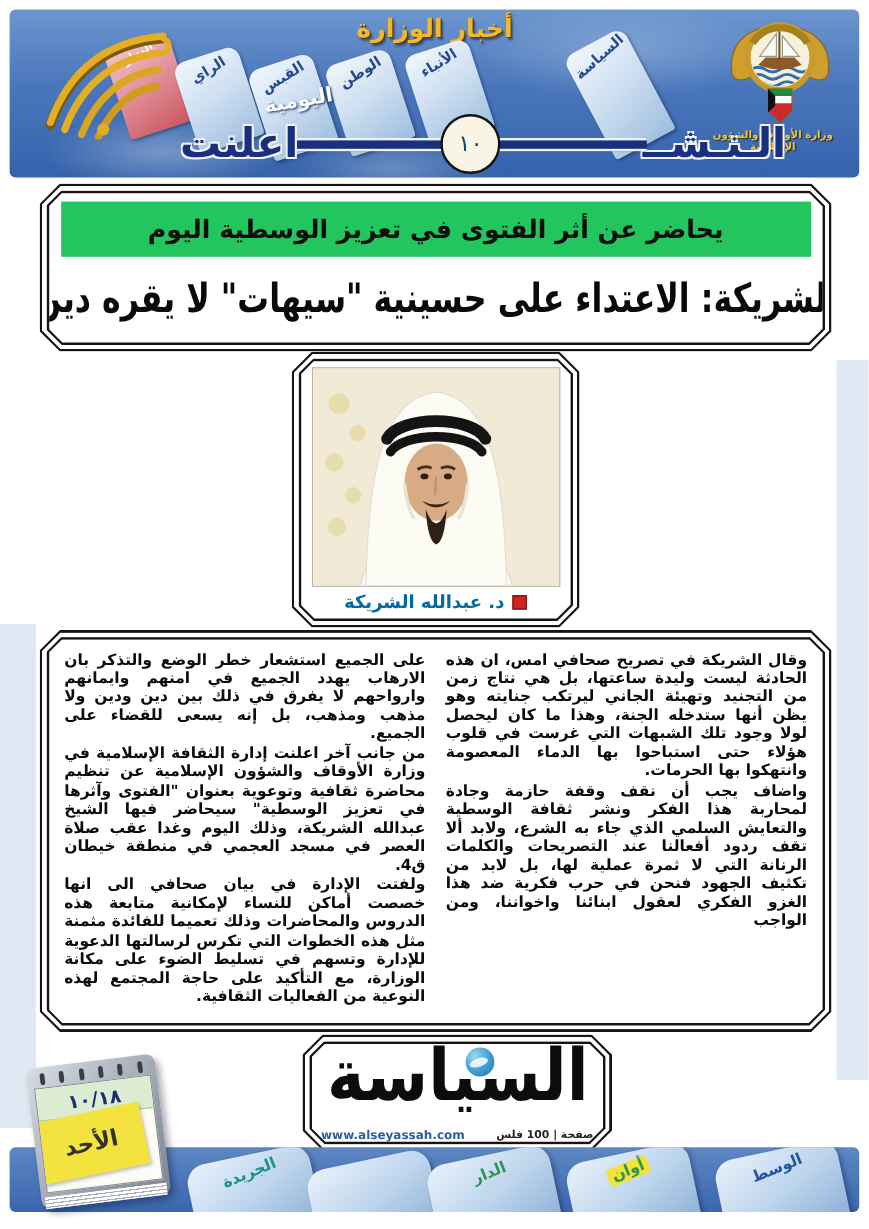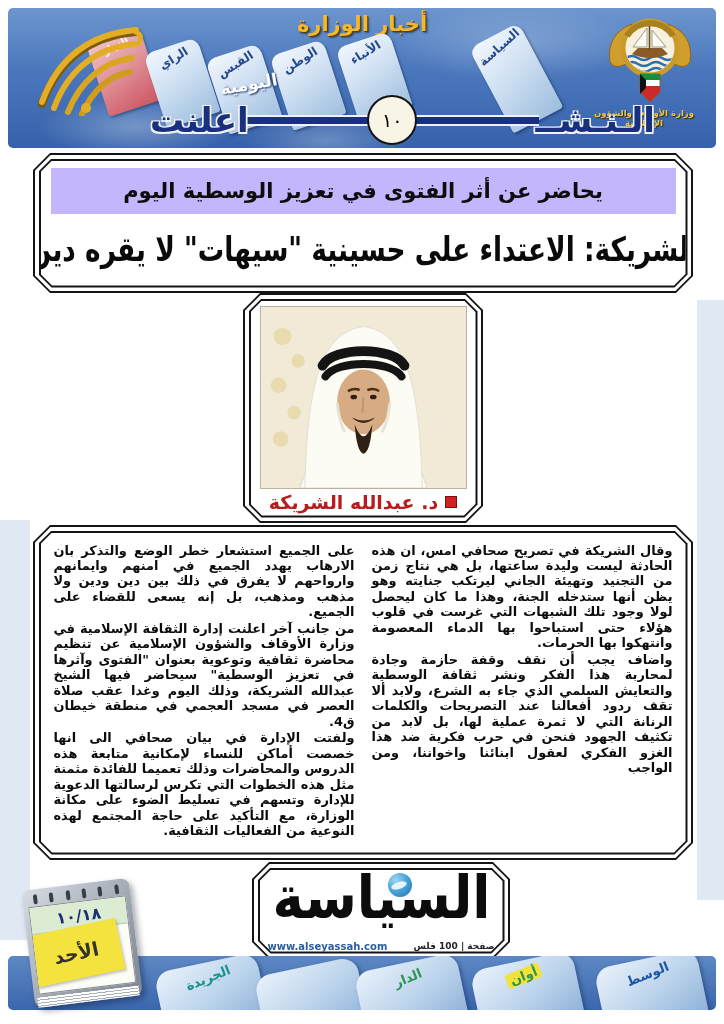--- a/index.html
+++ b/index.html
@@ -25,53 +25,53 @@
   .paper.red{background:linear-gradient(160deg,#f3c9cf,#cc5560);}
   .paper.red span{color:#fff;font-size:10px;}
   .paper.tall{height:96px;transform:rotate(-28deg);}
   
   .bulletin-row{position:absolute;left:142px;top:88px;width:505px;height:48px;display:flex;
       align-items:center;direction:rtl;z-index:3;}
   .bulletin-word{font-size:34px;font-weight:900;color:#18307d;line-height:1;
       text-shadow:-1.5px -1.5px 0 #f2f2f2,1.5px -1.5px 0 #f2f2f2,-1.5px 1.5px 0 #f2f2f2,1.5px 1.5px 0 #f2f2f2;}
   .kashida{flex:1;height:7px;background:#18307d;border-top:2px solid #eef2f8;border-bottom:2px solid #eef2f8;margin:0 -3px;}
   .page-circle{width:46px;height:46px;border-radius:50%;background:#f8f4e6;border:2.5px solid #141414;
-      display:flex;align-items:center;justify-content:center;font-size:19px;color:#000000;flex:0 0 auto;z-index:4;}
+      display:flex;align-items:center;justify-content:center;font-size:19px;color:#0c4a6e;flex:0 0 auto;z-index:4;}
   .daily{position:absolute;left:212px;top:66px;font-size:17px;font-weight:bold;color:#fff;
       transform:rotate(-10deg);text-shadow:1px 1px 2px #1a2d66;z-index:4;direction:rtl;}
   
   .dept-logo{position:absolute;left:16px;top:12px;width:136px;height:96px;}
   .dept-label{position:absolute;left:4px;top:106px;width:150px;text-align:center;font-size:19px;font-weight:bold;
       color:#eeb82b;text-shadow:1px 1px 0 #3a2a00,2px 2px 2px rgba(0,0,0,.5);direction:rtl;}
   
   .kw-emblem{position:absolute;left:590px;top:4px;width:104px;height:104px;}
   .kw-caption{position:absolute;left:566px;top:100px;width:140px;text-align:center;font-size:8.5px;font-weight:bold;
       color:#e9c54e;text-shadow:1px 1px 1px #3a2a00;direction:rtl;}
   
   .oct{position:absolute;}
   .oct>div{position:absolute;
       clip-path:polygon(var(--cut) 0,calc(100% - var(--cut)) 0,100% var(--cut),100% calc(100% - var(--cut)),
       calc(100% - var(--cut)) 100%,var(--cut) 100%,0 calc(100% - var(--cut)),0 var(--cut));}
   .oct .l1{inset:0;background:#141414;--cut:17px;}
   .oct .l2{inset:2px;background:#fff;--cut:15.5px;}
   .oct .l3{inset:5.5px;background:#141414;--cut:13px;}
   .oct .l4{inset:7.5px;background:#fff;--cut:11.5px;overflow:hidden;}
   
-  .kicker-strip{margin:7px 10px 0 10px;height:46px;background:#c4b5fd;display:flex;align-items:center;
+  .kicker-strip{margin:7px 10px 0 10px;height:46px;background:#22c55e;display:flex;align-items:center;
       justify-content:center;}
   .kicker{font-size:21px;font-weight:900;color:#0d0d0d;direction:rtl;}
   .headline-main{height:72px;display:flex;align-items:center;justify-content:center;}
   .headline-main span{font-size:30px;font-weight:900;color:#0a0a0a;white-space:nowrap;direction:rtl;
       transform:scale(.88,1.12);letter-spacing:-1px;}
   
   .photo-l4{display:flex;flex-direction:column;}
   .photo-wrap{flex:1;margin:5px 9px 0 9px;border:1px solid #b9b2a0;overflow:hidden;}
   .photo-caption{height:27px;display:flex;align-items:center;justify-content:center;gap:7px;direction:rtl;}
   .photo-caption .sq{width:10px;height:10px;background:#cf2321;border:1px solid #7c0f0e;flex:0 0 auto;}
-  .photo-caption span.txt{font-size:19px;font-weight:bold;color:#b91c1c;}
+  .photo-caption span.txt{font-size:15px;font-weight:bold;color:#0369a1;}
   
   .body-l4{padding:10px 13px;display:flex;direction:rtl;gap:17px;box-sizing:border-box;}
   .col{flex:1;direction:rtl;text-align:justify;font-size:12.9px;font-weight:bold;color:#0c0c0c;line-height:1.2;}
   .col p{margin:0 0 1px 0;}
   .lead-sq{font-size:11px;margin-left:3px;}
   
   .sey-l4{position:relative;}
   .sey-logo{position:absolute;left:0;right:0;top:-4px;text-align:center;font-size:52px;font-weight:900;
       color:#0c0c0c;direction:rtl;transform:scale(1.02,1.15);line-height:1.2;}
   .globe{position:absolute;left:53%;top:3px;width:24px;height:24px;border-radius:50%;

